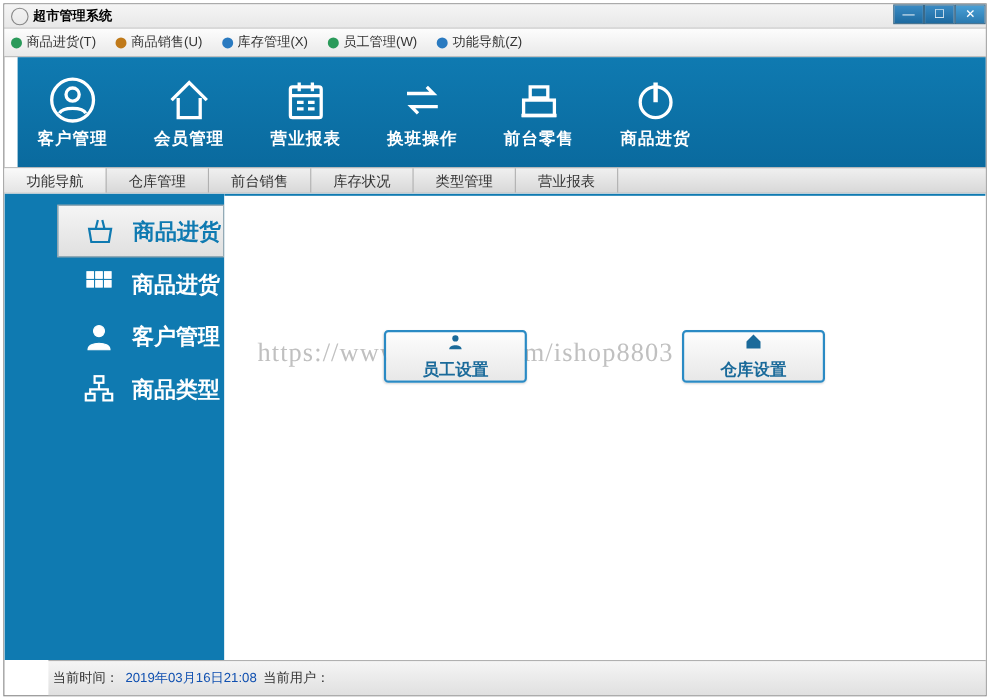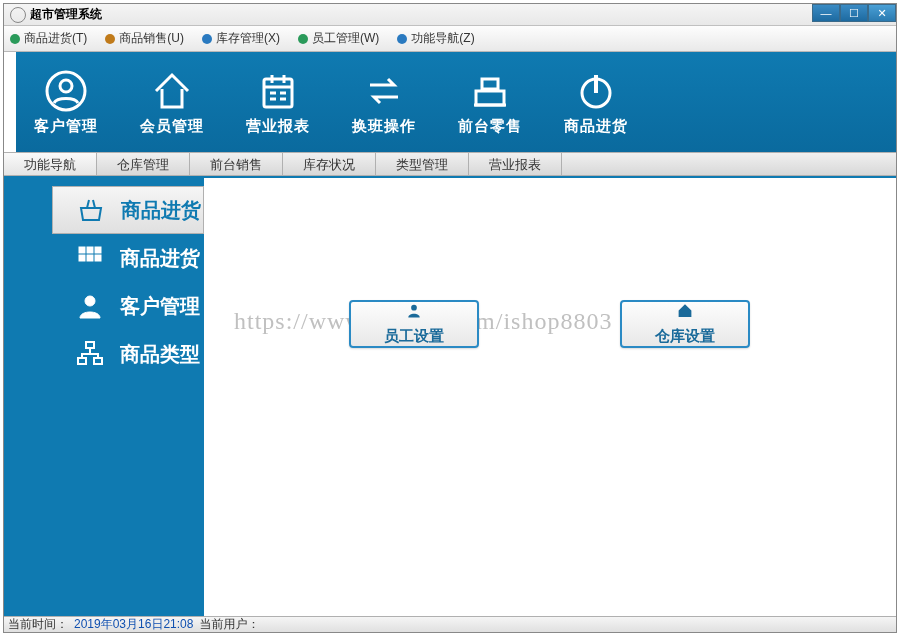--- a/index.html
+++ b/index.html
@@ -37,21 +37,21 @@
 .sidebar .sitem.active svg { stroke: #0f7ab1; }
 .sidebar .sitem:not(.active) svg { stroke: #fff; }
 
 .content { flex: 1; background: #fff; position: relative; border-top: 2px solid #0f7ab1; }
 .watermark { position: absolute; top: 130px; left: 30px; right: 10px; color: #c0c0c0; font-size: 24px; font-family: Georgia, serif; letter-spacing: 1px; pointer-events: none; }
 .card-btn { position: absolute; width: 130px; height: 48px; border: 2px solid #2a8ac4; border-radius: 4px; background: linear-gradient(#fdfdfd,#e8e8e8); display: flex; align-items: center; justify-content: center; gap: 8px; color: #1a6a9a; font-size: 15px; font-weight: bold; cursor: pointer; box-shadow: 0 1px 2px rgba(0,0,0,0.15); flex-direction: column; }
 .card-btn svg { width: 22px; height: 22px; stroke: none; fill: #1a6a9a; }
 #btnA { top: 122px; left: 145px; }
 #btnB { top: 122px; left: 416px; }
 
-.statusbar { height: 16px; background: linear-gradient(#f5f5f5,#e0e0e0); border-top: 1px solid #b0b0b0; font-size: 12px; color: #333; display: flex; align-items: center; padding-left: 4px; }
+.statusbar { height: 32px; background: linear-gradient(#f5f5f5,#e0e0e0); border-top: 1px solid #b0b0b0; font-size: 12px; color: #333; display: flex; align-items: center; padding-left: 4px; margin-left: 40px; }
 .statusbar span { margin-right: 6px; }
 .statusbar .tval { color: #1050b0; }
 </style>
 </head>
 <body>
 
 <div class="window">
   <div class="titlebar">
     <span class="icon"></span>
     <span class="title">超市管理系统</span>

